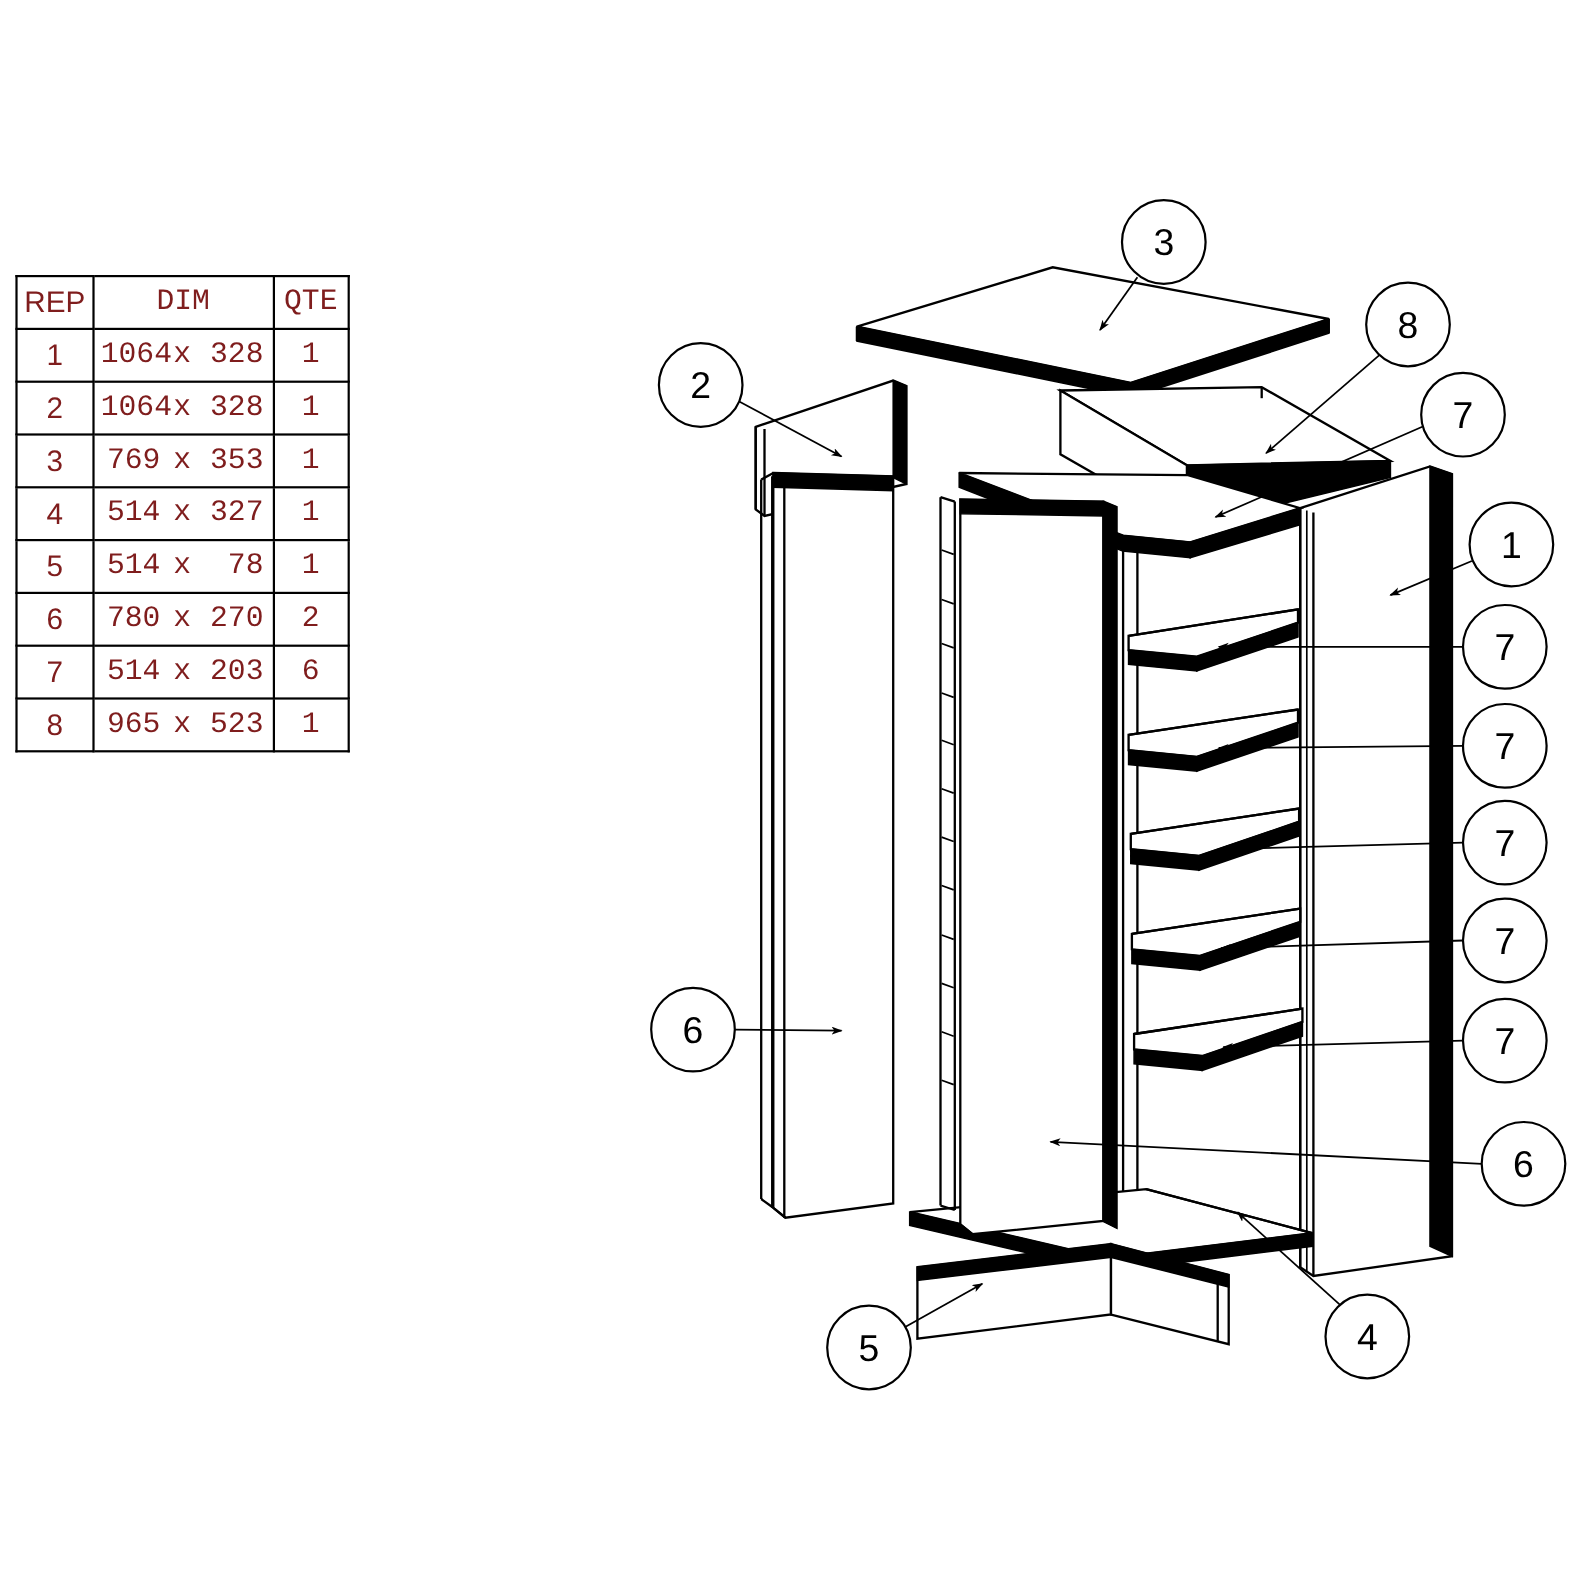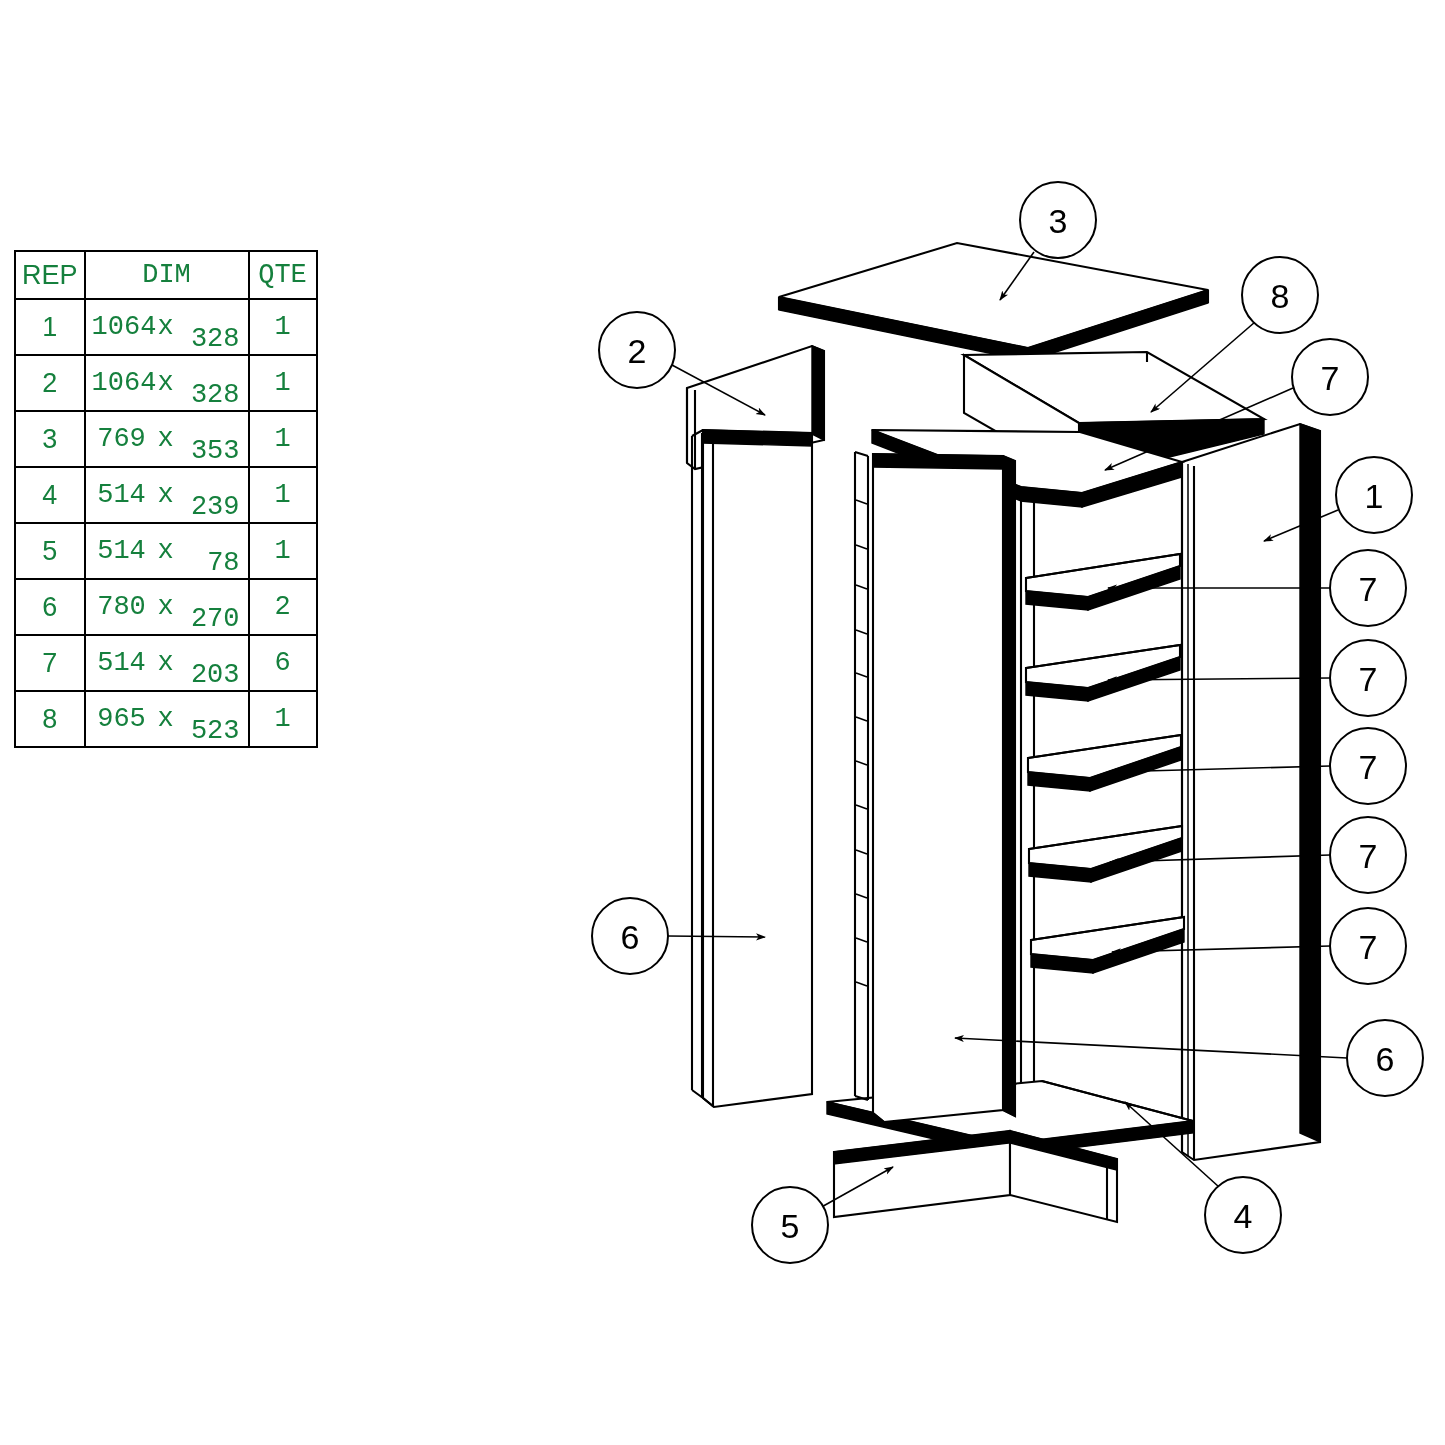--- a/index.html
+++ b/index.html
@@ -19,21 +19,21 @@
   
   #parts-table-wrap {
     position: absolute;
     left: 14px;
     top: 250px;
   }
   table.parts {
     border-collapse: collapse;
     font-family: "Liberation Sans", sans-serif;
     font-size: 27px;
-    color: #15803d;
+    color: #7f1d1d;
     background: #fff;
     border-radius: 30px;
   }
   table.parts th,
   table.parts td {
     border: 2px solid #000;
     height: 46px;
     padding: 0 6px;
     text-align: center;
     font-weight: normal;
@@ -44,21 +44,21 @@
   .col-dim { width: 150px; font-family: Liberation Mono, monospace; }
   .col-qte { width: 54px; font-family: Liberation Mono, monospace; }
   .dimcell {
     display: flex;
     justify-content: space-between;
     align-items: center;
     width: 148px;
   }
   .dimcell .dw { width: 60px; text-align: center; }
   .dimcell .dx { width: 22px; text-align: center; }
-  .dimcell .dh { width: 60px; text-align: right; margin-top: 24px; }
+  .dimcell .dh { width: 60px; text-align: right; }
 
   
   #drawing {
     position: absolute;
     left: 0;
     top: 0;
     width: 1445px;
     height: 1445px;
   }
   #drawing svg { display: block; }
@@ -124,21 +124,21 @@
           </div>
             </td>
           <td class="col-qte">1</td>
         </tr>
         <tr>
           <td class="col-rep">4</td>
           <td class="col-dim">
               <div class="dimcell">
             <span class="dw">514</span>
             <span class="dx">x</span>
-            <span class="dh">239</span>
+            <span class="dh">327</span>
           </div>
             </td>
           <td class="col-qte">1</td>
         </tr>
         <tr>
           <td class="col-rep">5</td>
           <td class="col-dim">
               <div class="dimcell">
             <span class="dw">514</span>
             <span class="dx">x</span>

